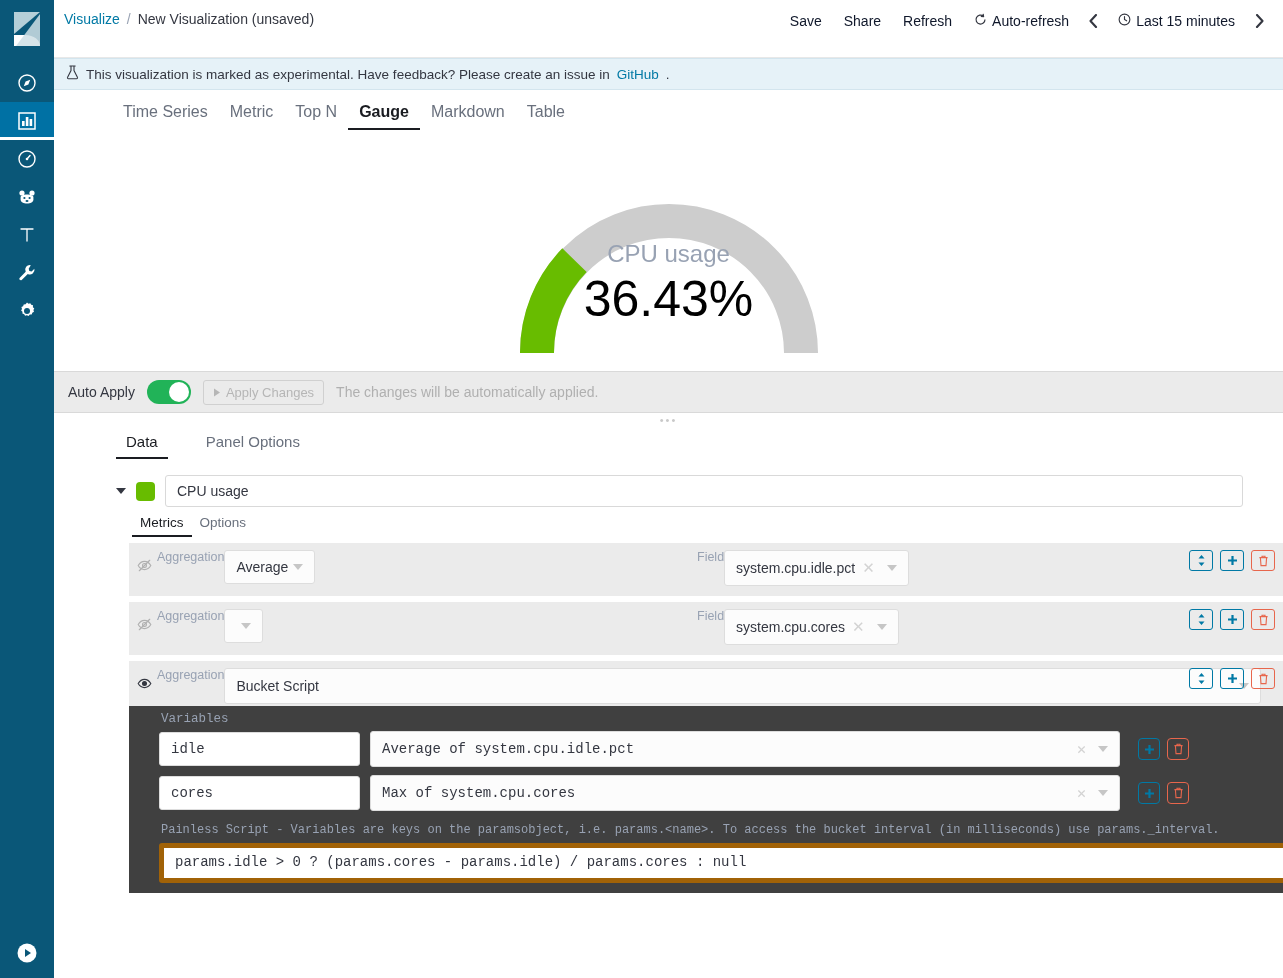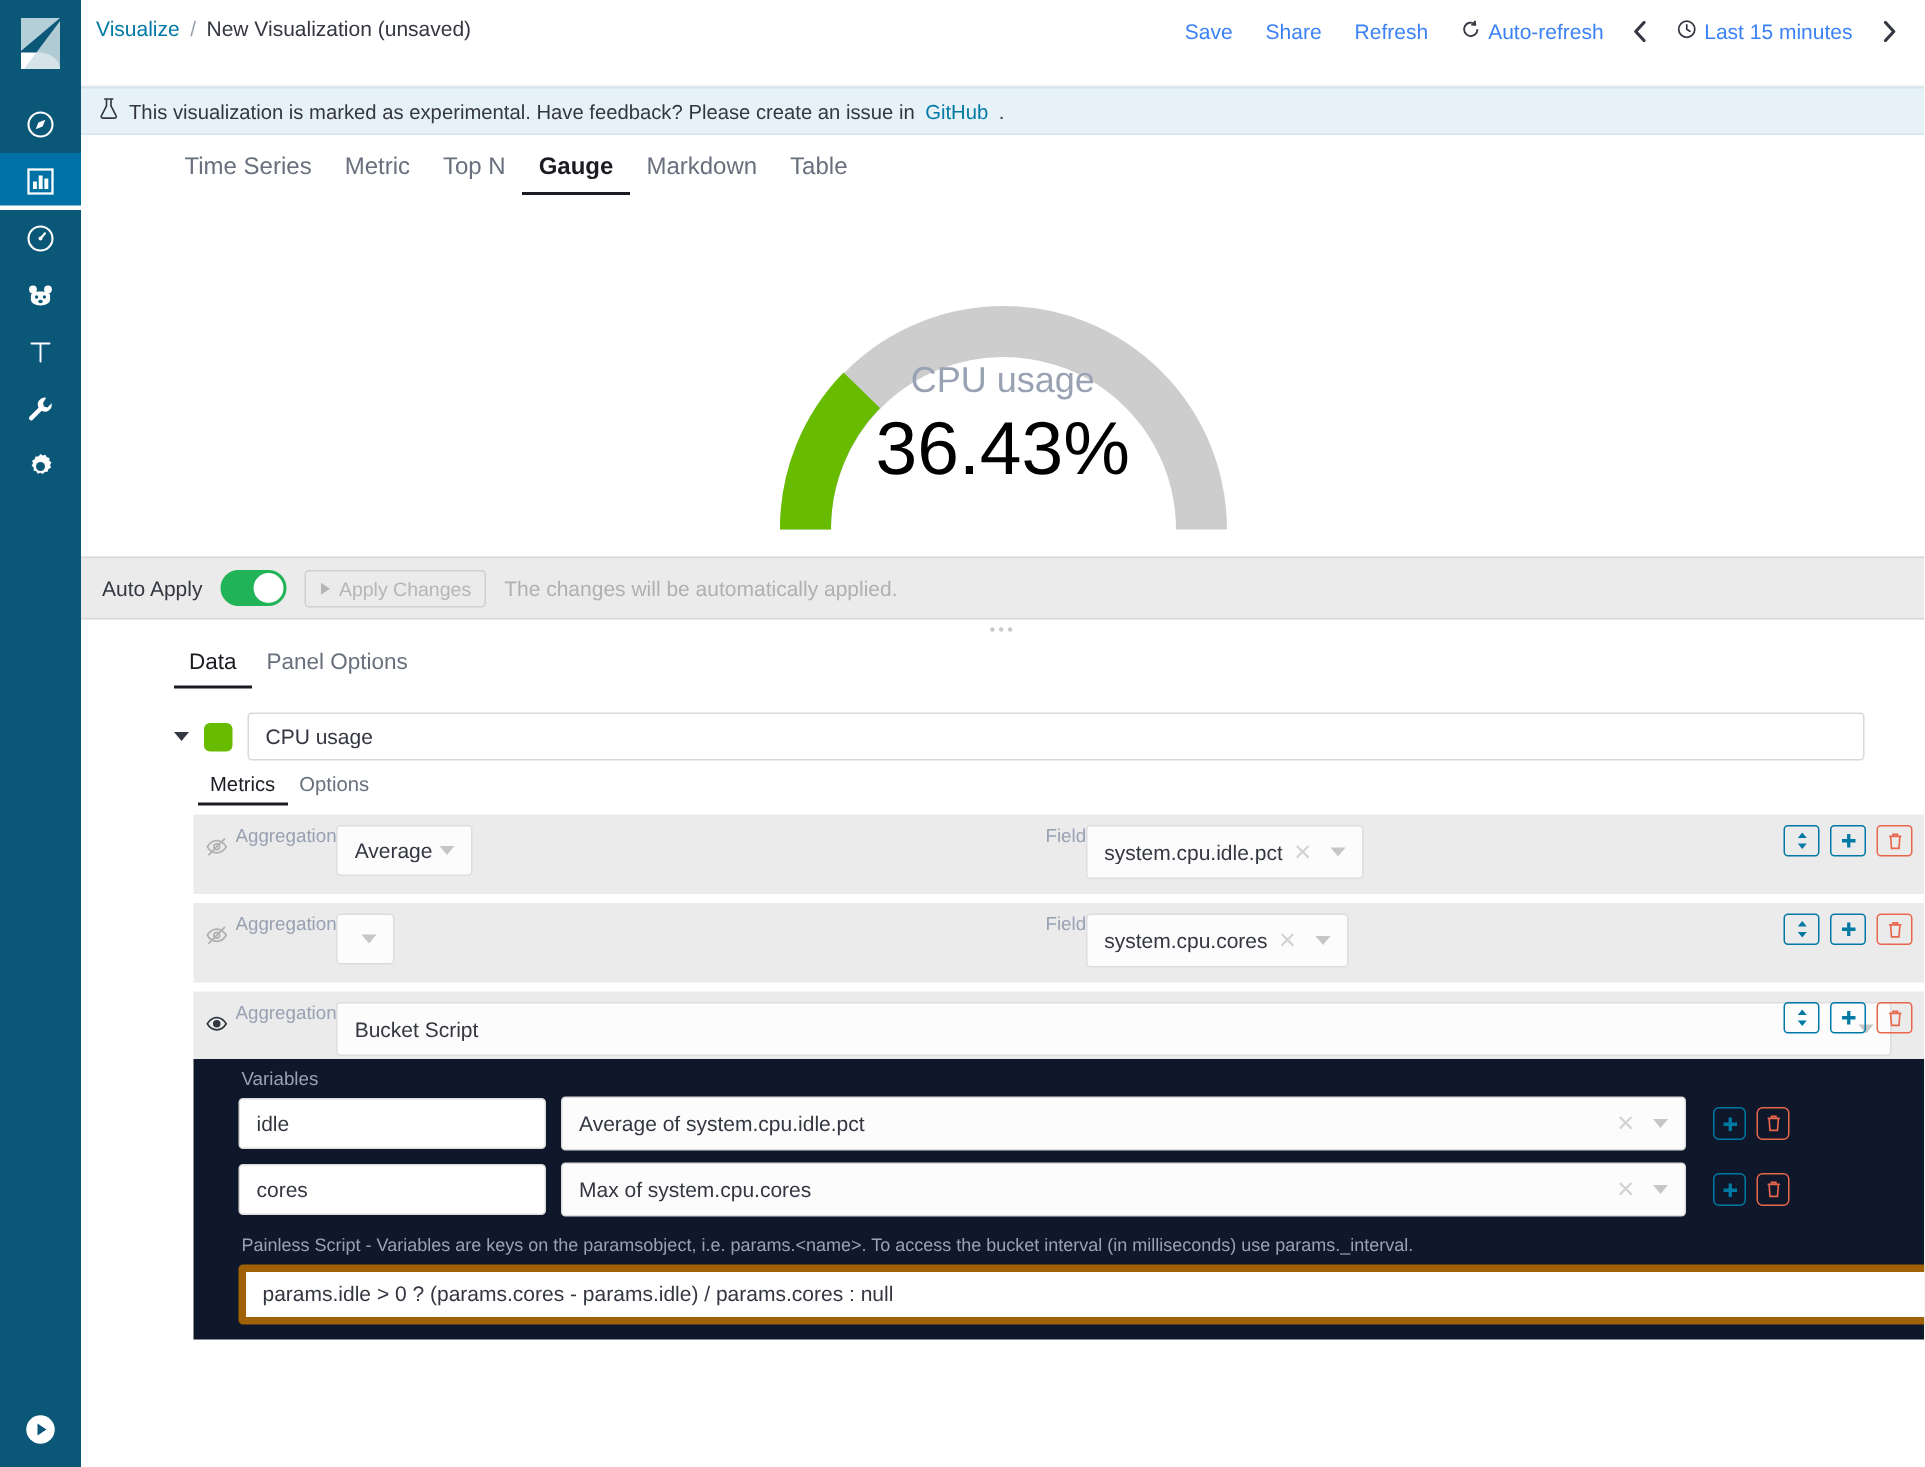--- a/index.html
+++ b/index.html
@@ -46,21 +46,21 @@
     display: flex; align-items: flex-start; padding: 8px 10px 0 10px;
     border-bottom: 1px solid #e8e8e8;
     background: #fff;
   }
   .breadcrumb { display: flex; align-items: center; font-size: 14px; padding-top: 3px; }
   .crumb-link { color: #0079a5; cursor: pointer; text-align: center; }
   .crumb-sep { color: #98a2b3; margin: 0 7px; }
   .crumb-current { color: #343741; }
   .topbar-right { margin-left: auto; display: flex; align-items: center; padding-top: 3px; gap: 0; }
   .tb-btn {
-    font-size: 14px; color: #3b82f6; cursor: pointer;
+    font-size: 14px; color: #0f172a; cursor: pointer;
     padding: 2px 11px; display: inline-flex; align-items: center; gap: 5px;
     background: none; border: none; font-family: inherit;
   }
   .tb-arrow { padding: 2px 8px; cursor: pointer; color: #343741; display: flex; align-items: center; }
 
   
   .callout {
     background: #e6f2f8; border-top: 1px solid #d3e5ee; border-bottom: 1px solid #d3e5ee;
     padding: 8px 12px; font-size: 13.5px; color: #343741;
     display: flex; align-items: center; gap: 7px;
@@ -115,21 +115,21 @@
     border-radius: 3px; padding: 4px 9px; cursor: default;
     display: inline-flex; align-items: center; gap: 5px; font-family: inherit;
   }
   .apply-note { font-size: 14px; color: #b0b0b0; }
 
   
   .draghandle { height: 13px; display: flex; align-items: center; justify-content: center;
                 color: #c9c9c9; font-size: 11px; letter-spacing: 2px; cursor: ns-resize; }
 
   
-  .etabs { display: flex; align-items: flex-end; padding: 4px 0 0 62px; height: 33px; }
+  .etabs { display: flex; align-items: flex-end; padding: 4px 0 0 62px; height: 33px; gap: 28px; }
   .etab { font-size: 15px; color: #69707d; cursor: pointer; padding: 3px 10px 7px 10px;
           border-bottom: 2px solid transparent; }
   .etab.active { color: #1a1c21; border-bottom-color: #1a1c21; }
 
   
   .editor { flex: 1 1 auto; overflow: hidden; padding: 0 0 0 0; }
 
   .series-head { display: flex; align-items: center; gap: 10px; padding: 16px 40px 0 62px; }
   .caret { width: 0; height: 0; border-left: 5px solid transparent; border-right: 5px solid transparent;
            border-top: 6px solid #343741; cursor: pointer; flex: 0 0 10px; }
@@ -172,21 +172,21 @@
     border-top: 6px solid #c6c6c6; margin: 0 5px; cursor: pointer; flex: 0 0 10px;
   }
   .agg-actions { position: absolute; right: 8px; top: 7px; display: flex; gap: 7px; }
   .sq {
     width: 24px; height: 21px; border-radius: 3px; border: 1px solid #0079a5;
     display: flex; align-items: center; justify-content: center; cursor: pointer; background: transparent;
   }
   .sq.del { border-color: #e7664c; }
 
   
-  .bs-body { margin: 0 0 0 75px; background: #0f172a; padding: 0 8px 10px 0; }
+  .bs-body { margin: 0 0 0 75px; background: #404040; padding: 0 8px 10px 0; font-family: Liberation Mono, monospace; }
   .bs-inner { padding-left: 30px; }
   .vars-label { font-size: 12.5px; color: #98a2b3; padding: 6px 0 5px 2px; }
   .var-row { display: flex; align-items: center; gap: 10px; padding-bottom: 8px; }
   .var-name {
     flex: 0 0 198px; height: 34px; border: 1px solid #ddd; border-radius: 3px; background: #fff;
     padding: 0 11px; font-size: 14px; color: #343741; font-family: inherit; outline: none;
   }
   .var-value {
     flex: 0 0 750px; height: 36px; border: 1px solid #ddd; border-radius: 3px; background: #fcfcfc;
     display: flex; align-items: center; padding: 0 6px 0 11px; font-size: 14px; color: #343741;

